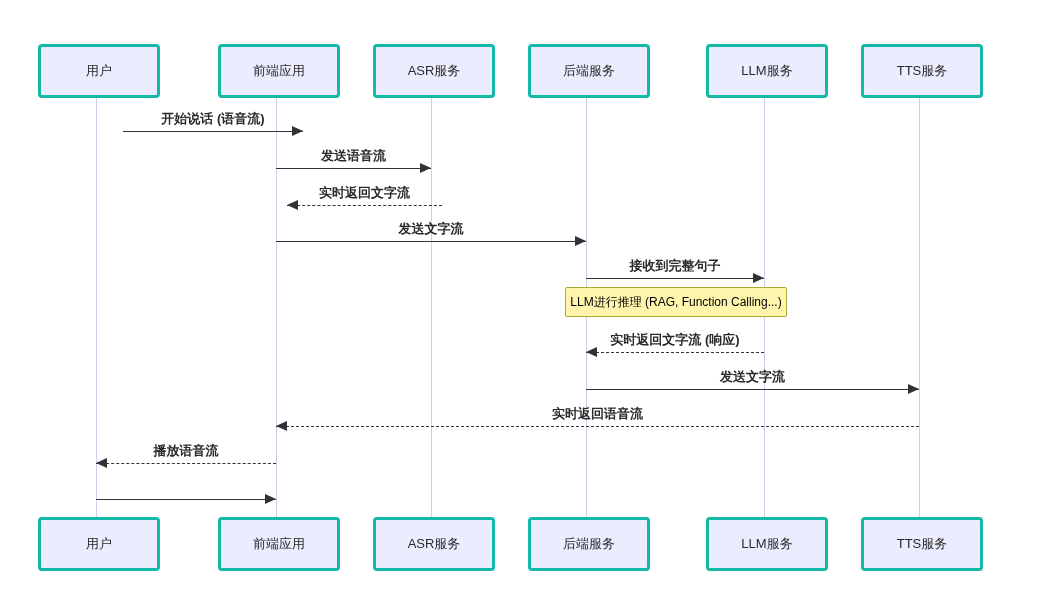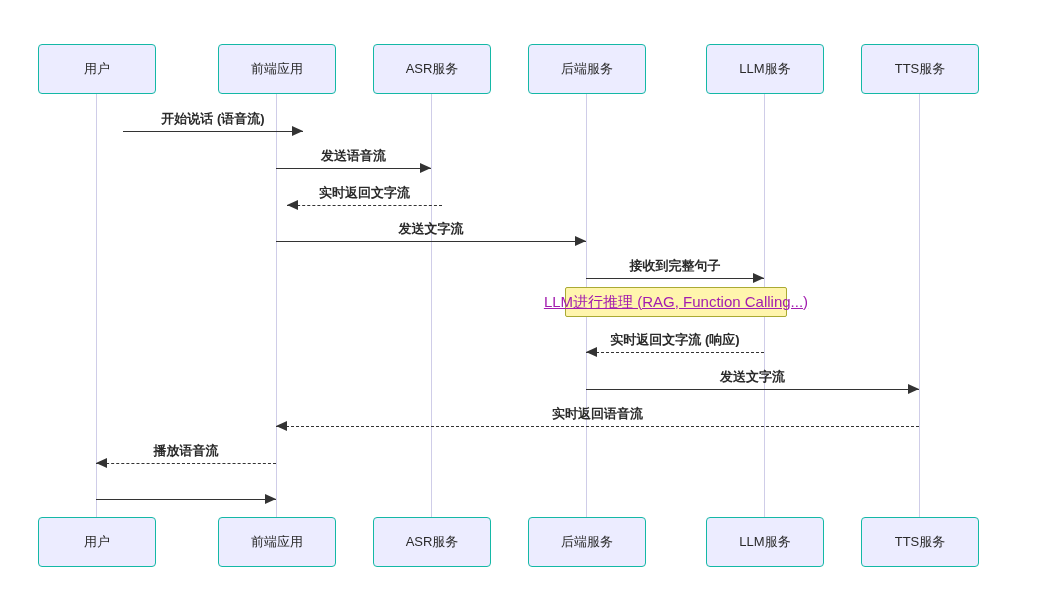--- a/index.html
+++ b/index.html
@@ -20,21 +20,21 @@
     top: 92px;
     height: 425px;
     width: 0;
     border-left: 1px solid #CFCDE8;
   }
   .actor {
     position: absolute;
     width: 116px;
     height: 48px;
     background: #ECECFF;
-    border: 1px solid #14b8a6;
+    border: 3px solid #14b8a6;
     border-radius: 4px;
     display: flex;
     align-items: center;
     justify-content: center;
   }
   .actor span {
     font-size: 13px;
     color: #2a2a2a;
     white-space: nowrap;
   }
@@ -85,24 +85,23 @@
   .note {
     position: absolute;
     background: #FFF5AD;
     border: 1px solid #AAAA33;
     border-radius: 2px;
     display: flex;
     align-items: center;
     justify-content: center;
   }
   .note-label {
-    font-size: 15px;
-    color: #a21caf;
+    font-size: 12px;
+    color: #000000;
     white-space: nowrap;
-    text-decoration: underline;
   }
 </style>
 </head>
 <body>
 
 <div class="canvas">
 
   <div class="lifeline" style="left:95.5px;"></div>
   <div class="lifeline" style="left:275.5px;"></div>
   <div class="lifeline" style="left:430.5px;"></div>

